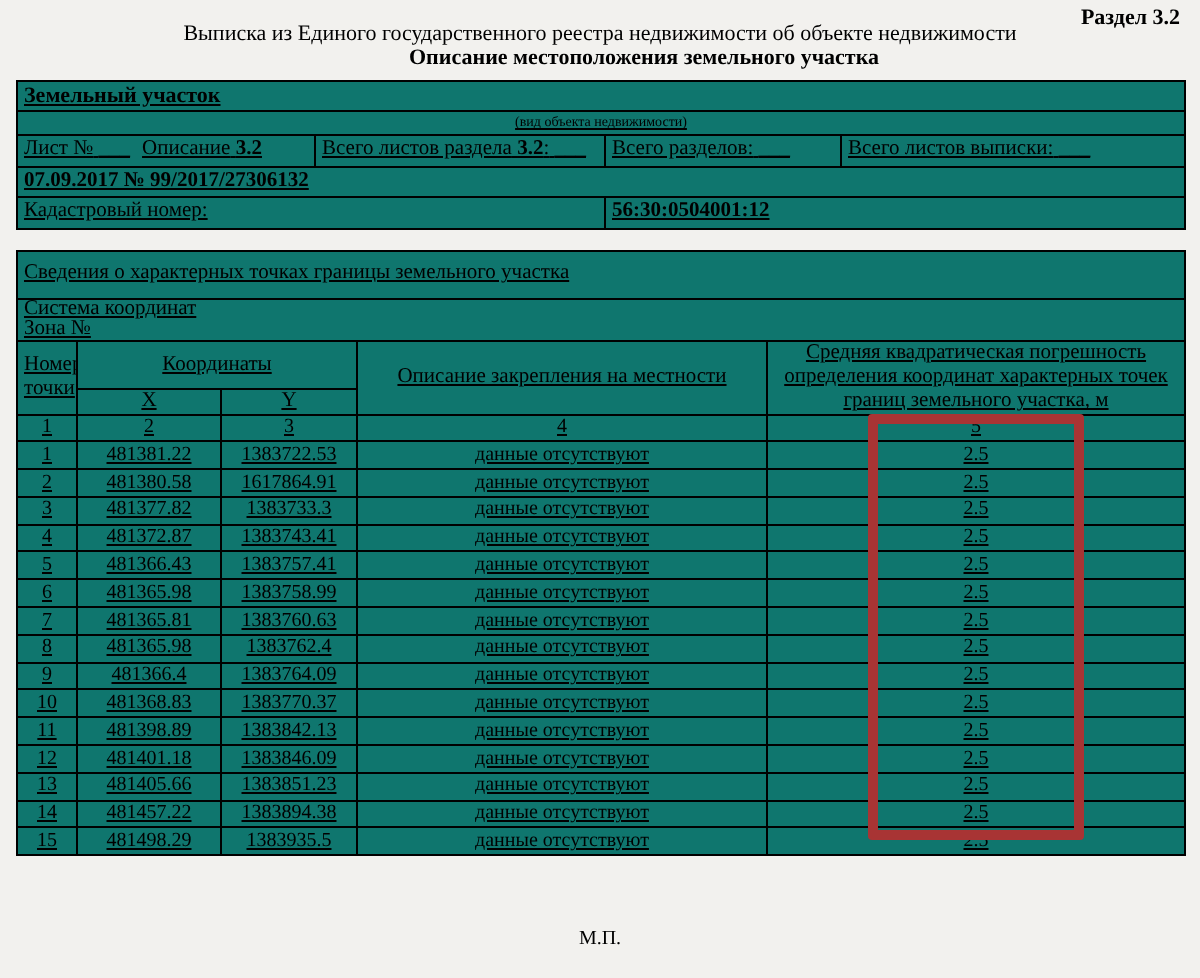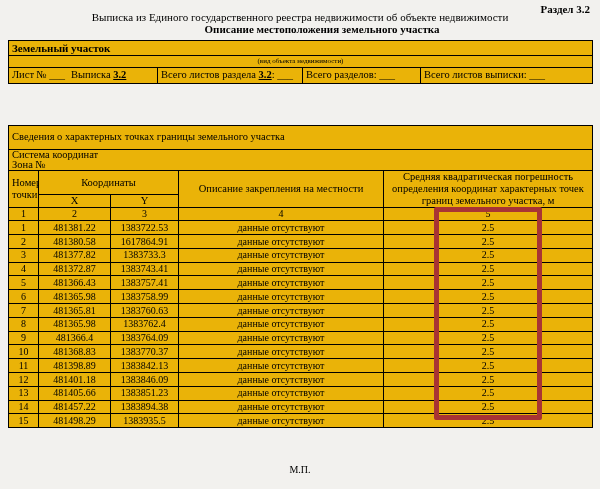--- a/index.html
+++ b/index.html
@@ -9,21 +9,21 @@
     background:#f2f1ee;
     font-family:"Liberation Serif", serif;
     color:#000;
     position:relative;
     overflow:hidden;
   }
   .corner { position:absolute; top:3px; right:10px; font-size:11px;font-weight:bold; }
   .t1 { position:absolute; top:11px; left:0; width:100%; text-align:center; font-size:11px; }
   .t2 { position:absolute; top:23px; left:0; width:100%; text-align:center; font-size:11px; font-weight:bold;margin-left:22px; }
 
-  table { border-collapse:collapse; table-layout:fixed; width:584px; background:#eab308; }
+  table { border-collapse:collapse; table-layout:fixed; width:584px; background:#0f766e;text-decoration:underline; }
   td { border:1px solid #000; padding:0 3px; font-size:10.5px; line-height:1.15; overflow:hidden; vertical-align:middle; }
 
   
   .ht { position:absolute; top:40px; left:8px; }
   .ht .obj td { height:15px; font-size:11px; font-weight:bold; }
   .ht .cap td { height:12px; font-size:7px; text-align:center; line-height:1; }
   .ht .sheets td { height:16px; font-size:10.5px; }
   .ht .datey td { height:15px; font-weight:bold; font-size:10.5px; }
   .ht .cad td { height:16px; font-size:10.5px; }
   .bold { font-weight:bold; }
@@ -71,24 +71,31 @@
       <col style="width:172px">
     </colgroup>
   <tbody>
     <tr class="obj">
       <td colspan="4">Земельный участок</td>
     </tr>
     <tr class="cap">
       <td colspan="4">(вид объекта недвижимости)</td>
     </tr>
     <tr class="sheets">
-      <td><span>Лист №</span> <span>___</span><span class="gap-l">Выписка</span> <span class="u">3.2</span></td>
+      <td><span>Лист №</span> <span>___</span><span class="gap-l">Описание</span> <span class="u">3.2</span></td>
       <td><span>Всего листов раздела</span> <span class="u">3.2</span><span>:</span> <span>___</span></td>
       <td><span>Всего разделов:</span> <span>___</span></td>
       <td><span>Всего листов выписки:</span> <span>___</span></td>
+    </tr>
+    <tr class="datey">
+      <td colspan="4">07.09.2017 № 99/2017/27306132</td>
+    </tr>
+    <tr class="cad">
+      <td colspan="2">Кадастровый номер:</td>
+      <td colspan="2" class="bold">56:30:0504001:12</td>
     </tr>
   </tbody>
 </table>
 
 <table class="pts">
   <colgroup>
       <col style="width:30px">
       <col style="width:72px">
       <col style="width:68px">
       <col style="width:205px">

